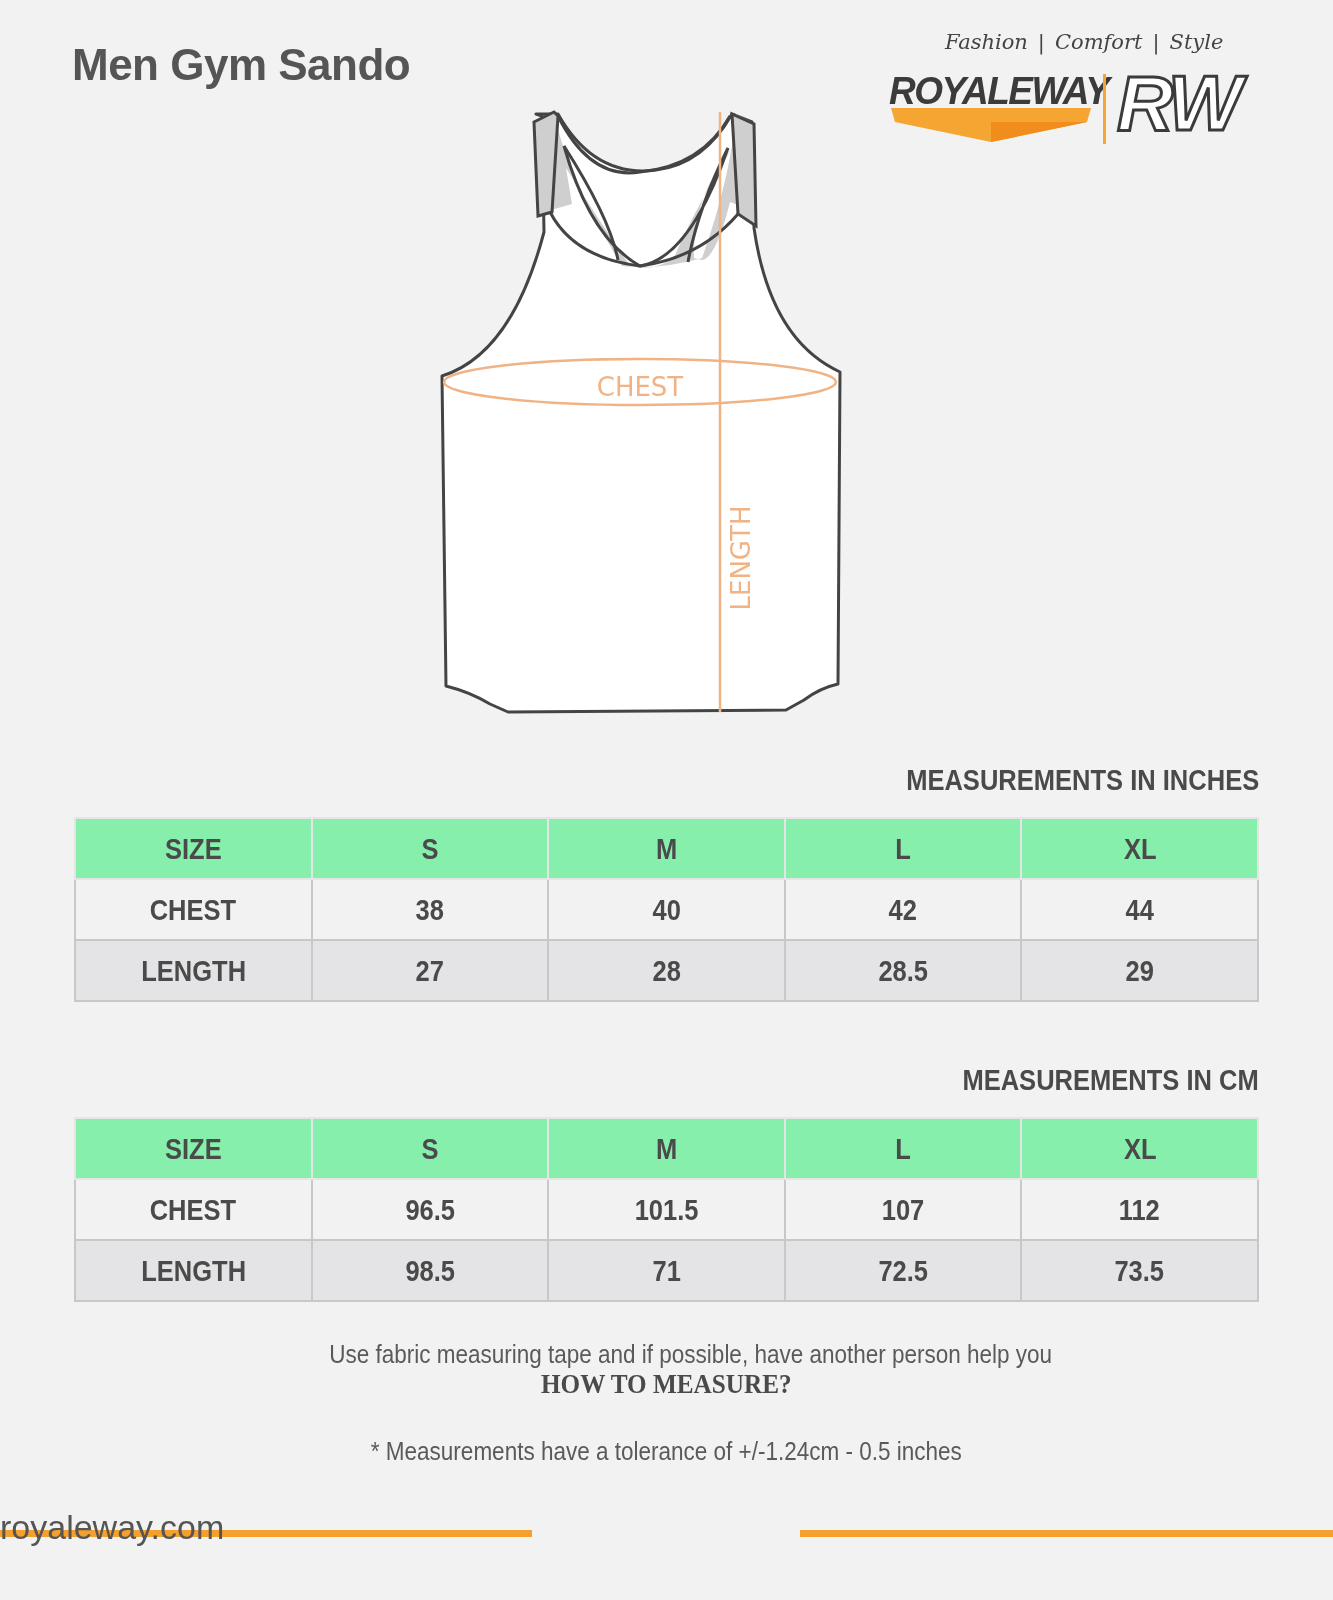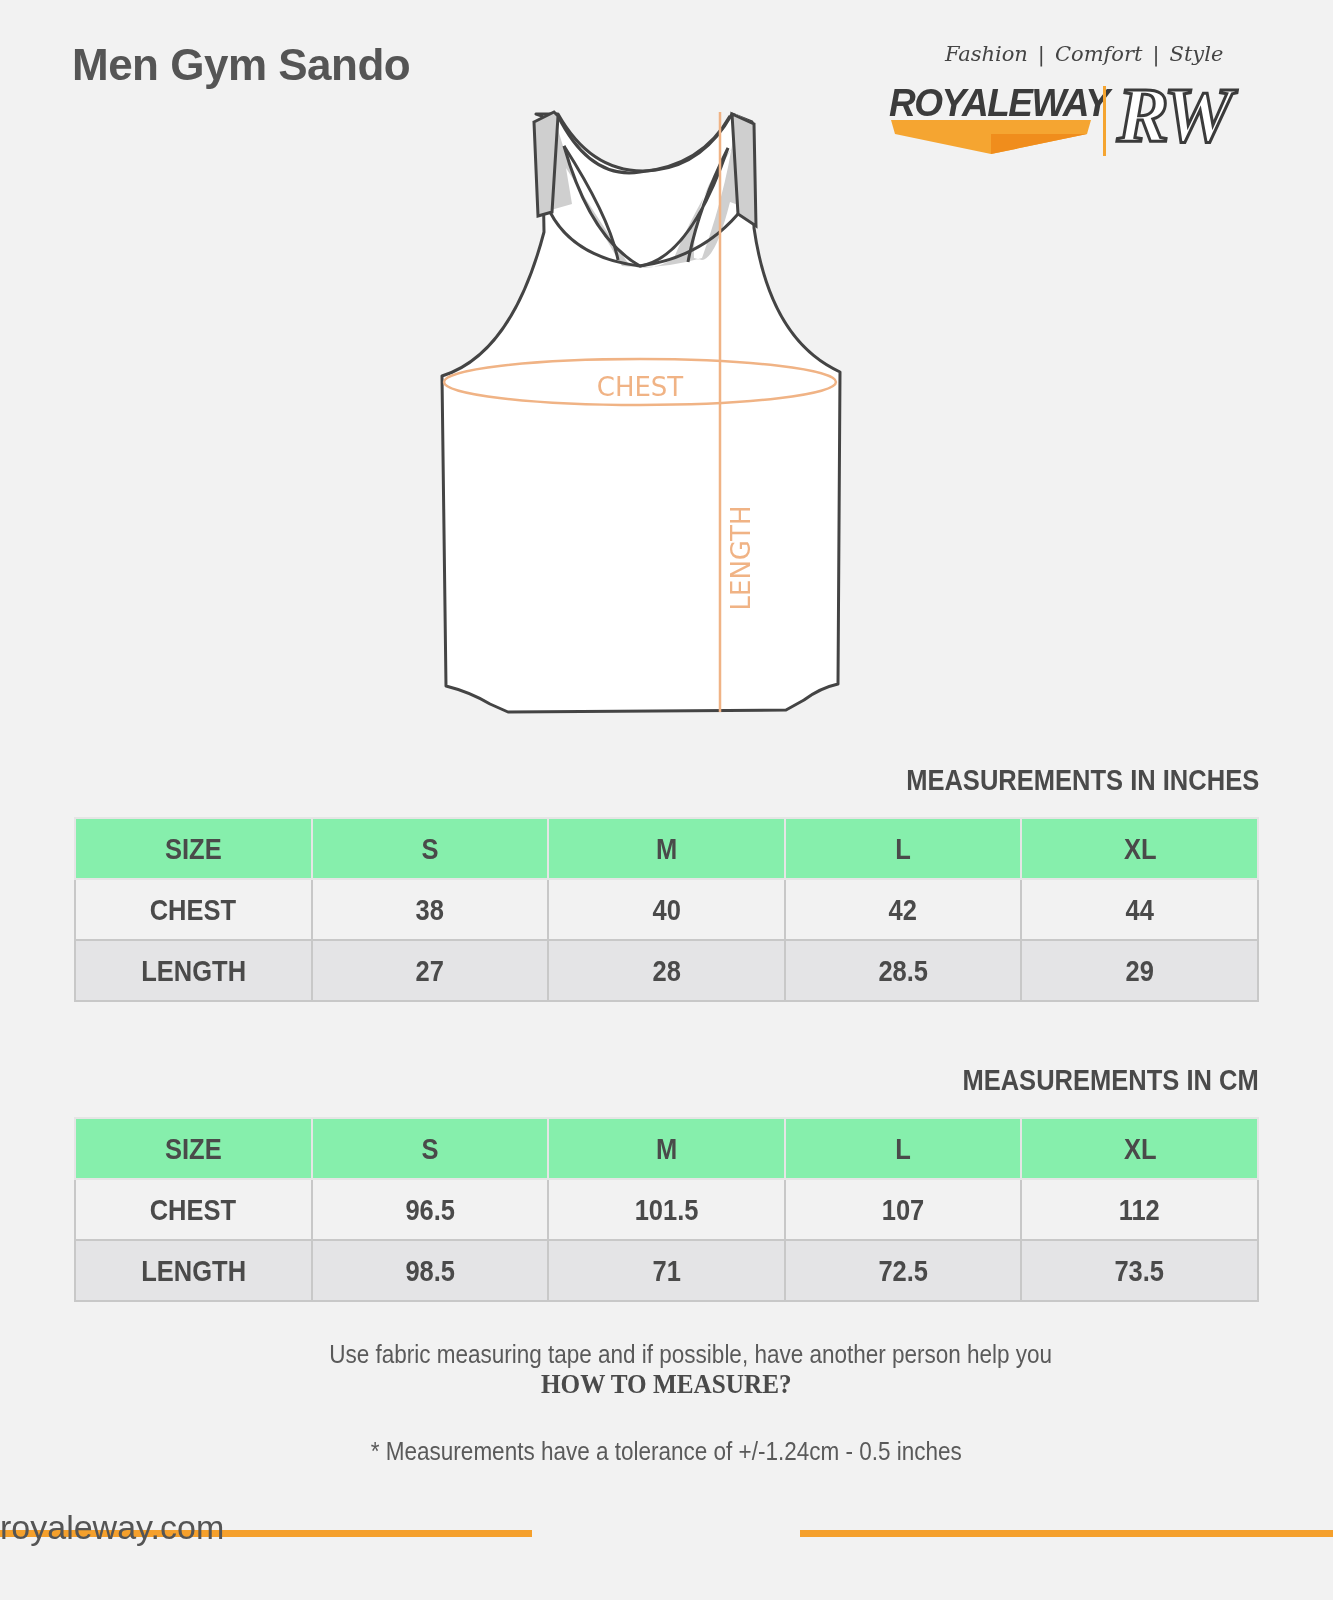--- a/index.html
+++ b/index.html
@@ -6,38 +6,38 @@
   body {
     width: 1333px; height: 1600px; background: #f2f2f2;
     position: relative; overflow: hidden;
     font-family: "DejaVu Sans", sans-serif; color: #4a4a4a;
   }
   .title {
     position: absolute; left: 72px; top: 40px;
     font-size: 44px; font-weight: bold; color: #555; letter-spacing: -0.5px;
     font-family: Liberation Sans, sans-serif;
   }
-  .logo { position: absolute; left: 885px; top: 40px; width: 380px; height: 130px; text-align: center; }
+  .logo { position: absolute; left: 885px; top: 28px; width: 380px; height: 130px; text-align: center; }
   .tagline {
     position: absolute; left: 60px; top: 2px;
     font-family: "DejaVu Serif", serif; font-style: italic; font-size: 21px; color: #444;
     white-space: nowrap;
   }
   .tagline .sep { margin: 0 10px; font-style: normal; font-weight: normal; }
   .brand-word {
     position: absolute; left: 4px; top: 42px;
     font-family: "Liberation Sans", sans-serif; font-weight: bold; font-style: italic;
     font-size: 37px; color: #3b3b3b; letter-spacing: -1.5px;
     transform: scaleY(1.05);
   }
   .brand-bar { position: absolute; left: 6px; top: 80px; }
   .brand-divider { position: absolute; left: 218px; top: 46px; width: 3px; height: 70px; background: #f5a531; }
   .monogram {
     position: absolute; left: 232px; top: 36px;
-    font-family: Liberation Serif, serif; font-weight: bold; font-style: italic;
+    font-family: Liberation Sans, sans-serif; font-weight: bold; font-style: italic;
     font-size: 78px; color: #fff; -webkit-text-stroke: 3px #3b3b3b;
     letter-spacing: -4px; line-height: 1;
   }
   .garment { position: absolute; left: 440px; top: 108px; }
   .section-heading {
     position: absolute; right: 74px;
     font-family: "Liberation Sans", sans-serif; font-weight: bold;
     font-size: 29px; color: #4a4a4a; transform: scaleX(0.88); transform-origin: right;
   }
   table.size-table {

